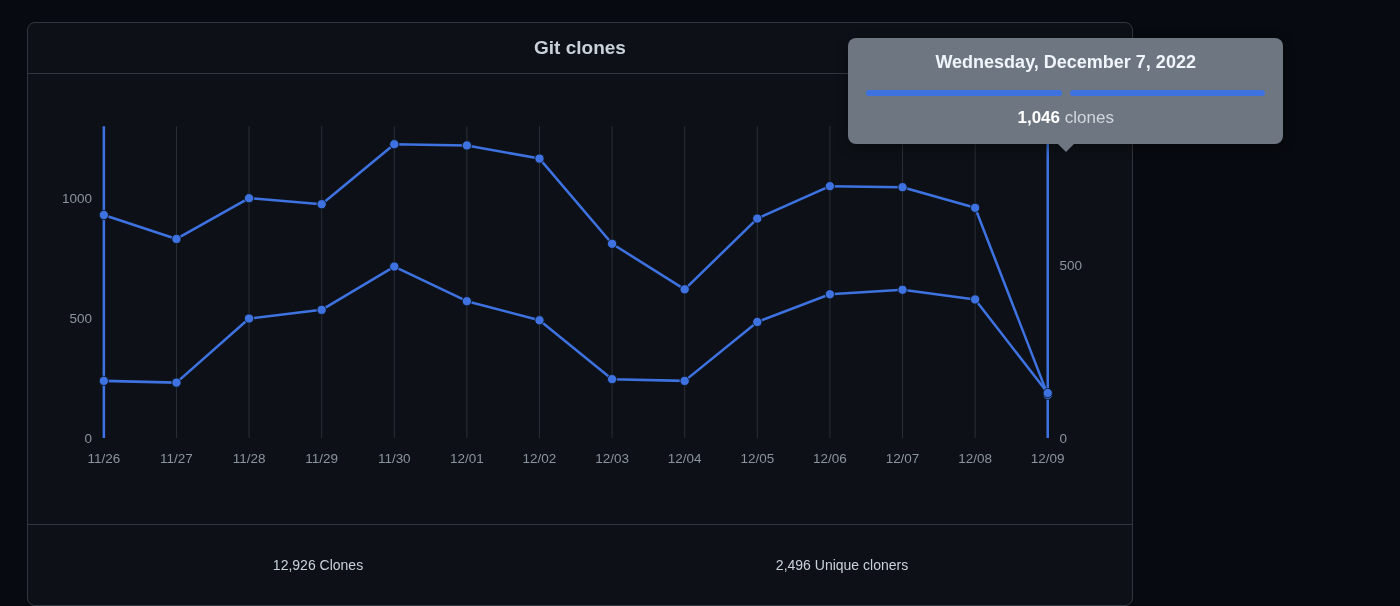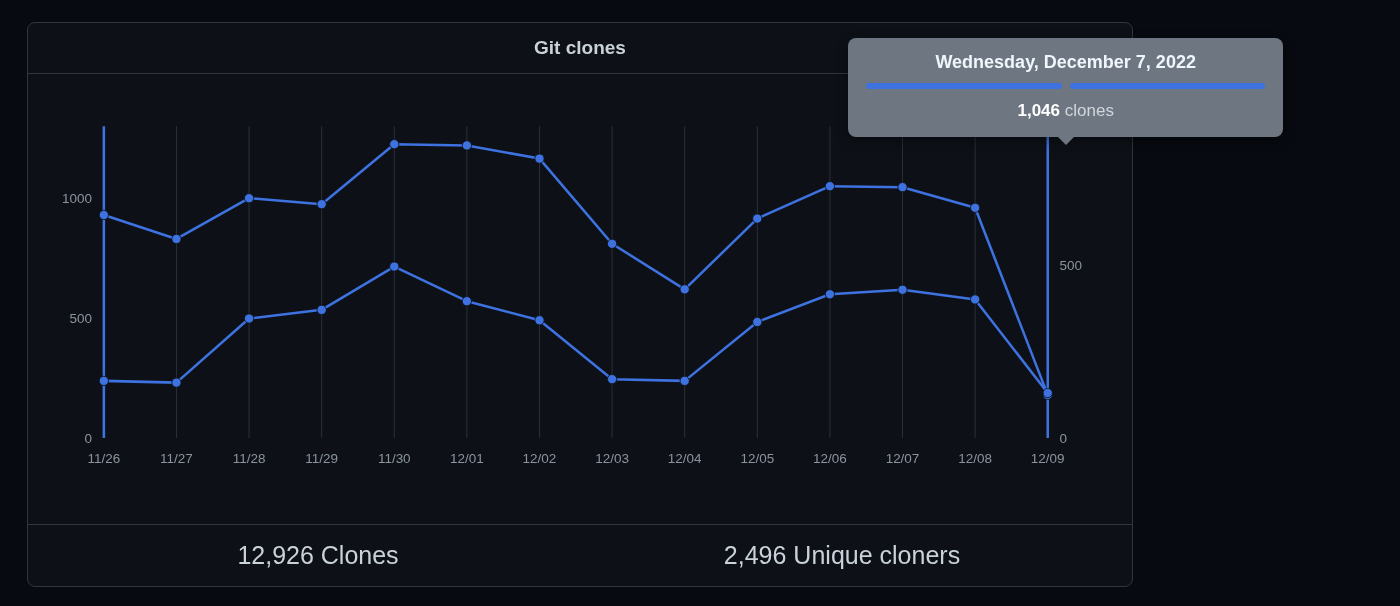--- a/index.html
+++ b/index.html
@@ -58,42 +58,42 @@
     stroke-linejoin: round;
   }
   .series-point {
     fill: #3d72e0;
     stroke: #0d1117;
     stroke-width: 1;
   }
   .panel-footer {
     border-top: 1px solid #30363d;
     display: flex;
-    padding: 16px 28px;
-    font-size: 25px;
+    padding: 32px 28px;
+    font-size: 14px;
     color: #c9d1d9;
   }
   .footer-cell {
     flex: 1;
   }
   
   .tooltip {
     position: absolute;
     background: #6e7681;
     color: #fff;
     border-radius: 8px;
     padding: 14px 18px 16px 18px;
     width: 435px;
     box-shadow: 0 4px 12px rgba(0,0,0,0.4);
   }
   .tooltip-title {
     font-size: 18px;
     font-weight: 600;
     color: #f0f6fc;
-    margin-bottom: 10px;
+    margin-bottom: 17px;
   }
   .tooltip-bars {
     display: flex;
     gap: 8px;
     margin-bottom: 12px;
   }
   .tooltip-bar {
     flex: 1;
     height: 6px;
     background: #3d72e0;

